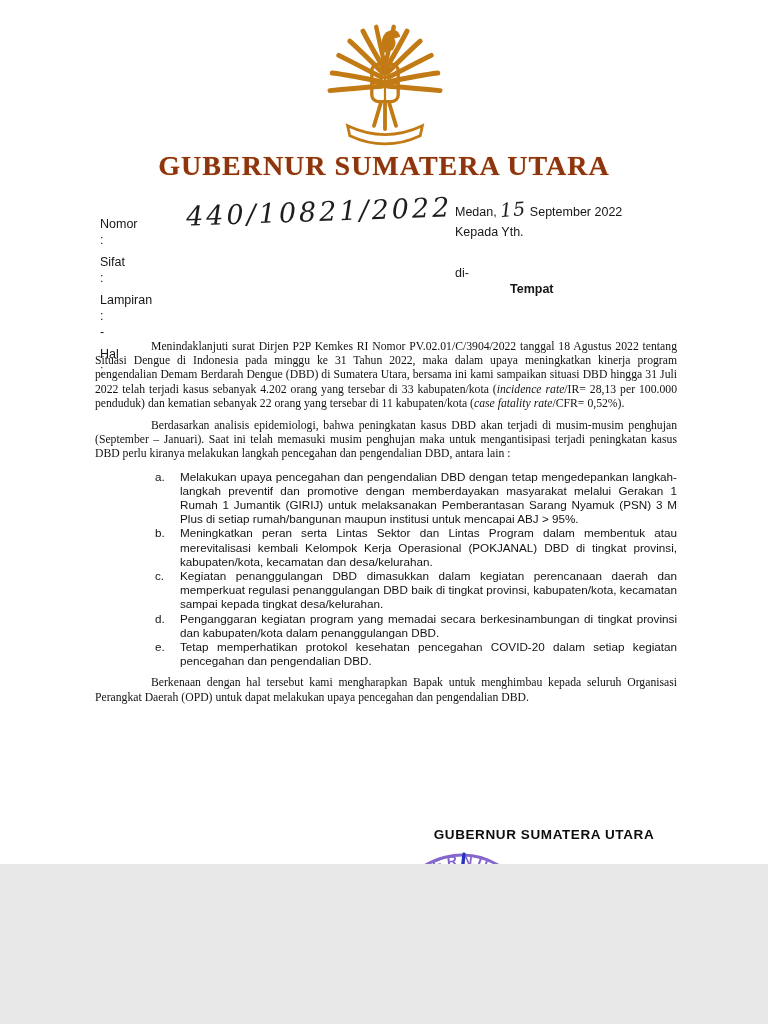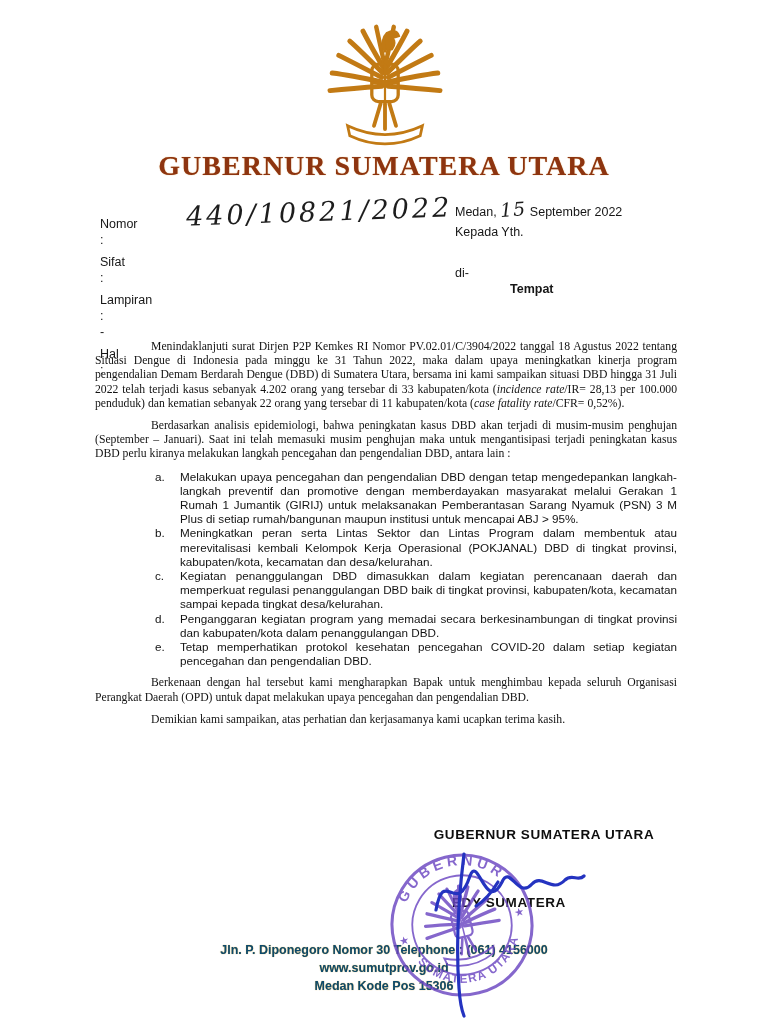--- a/index.html
+++ b/index.html
@@ -1,18 +1,18 @@
 <!DOCTYPE html>
 <html><head>
 <meta charset="utf-8">
 <title>Surat Gubernur Sumatera Utara</title>
 <style>
   html,body{margin:0;padding:0;background:#e8e8e8;}
   .page{
-    position:relative;width:768px;height:1024px;margin:0 auto;
+    position:relative;width:768px;height:864px;margin:0 auto;
     background:#ffffff;overflow:hidden;
     font-family:"Liberation Sans",sans-serif;color:#161616;
   }
   
   .emblem{position:absolute;left:319px;top:18px;width:132px;height:132px;color:#c27a14;}
   .lh-title{
     position:absolute;left:0;top:150px;width:768px;text-align:center;
     font-family:"Liberation Serif",serif;font-weight:bold;font-size:28px;
     letter-spacing:1px;color:#8d3410;text-shadow:0 0 1px rgba(201,122,26,.75);
   }
@@ -164,21 +164,20 @@
       <div class="li">
         <span class="li-label">d.</span>
         <span class="li-text">Penganggaran kegiatan program yang memadai secara berkesinambungan di tingkat provinsi dan kabupaten/kota dalam penanggulangan DBD.</span>
       </div>
       <div class="li">
         <span class="li-label">e.</span>
         <span class="li-text">Tetap memperhatikan protokol kesehatan pencegahan COVID-20 dalam setiap kegiatan pencegahan dan pengendalian DBD.</span>
       </div>
     </div>
     <p class="para">Berkenaan dengan hal tersebut kami mengharapkan Bapak untuk menghimbau kepada seluruh Organisasi Perangkat Daerah (OPD) untuk dapat melakukan upaya pencegahan dan pengendalian DBD.</p>
-    <p class="para">Demikian kami sampaikan, atas perhatian dan kerjasamanya kami ucapkan terima kasih.</p>
   </div>
 
   <div class="sig-title">GUBERNUR SUMATERA UTARA</div>
   <div class="sig-name">EDY SUMATERA</div>
 
   <svg class="stamp" viewBox="0 0 150 150">
     <g transform="rotate(-14 75 75)">
       <circle cx="75" cy="75" r="69" fill="none" stroke="currentColor" stroke-width="3"></circle>
       <circle cx="75" cy="75" r="49" fill="none" stroke="currentColor" stroke-width="1.8"></circle>
       <defs>

